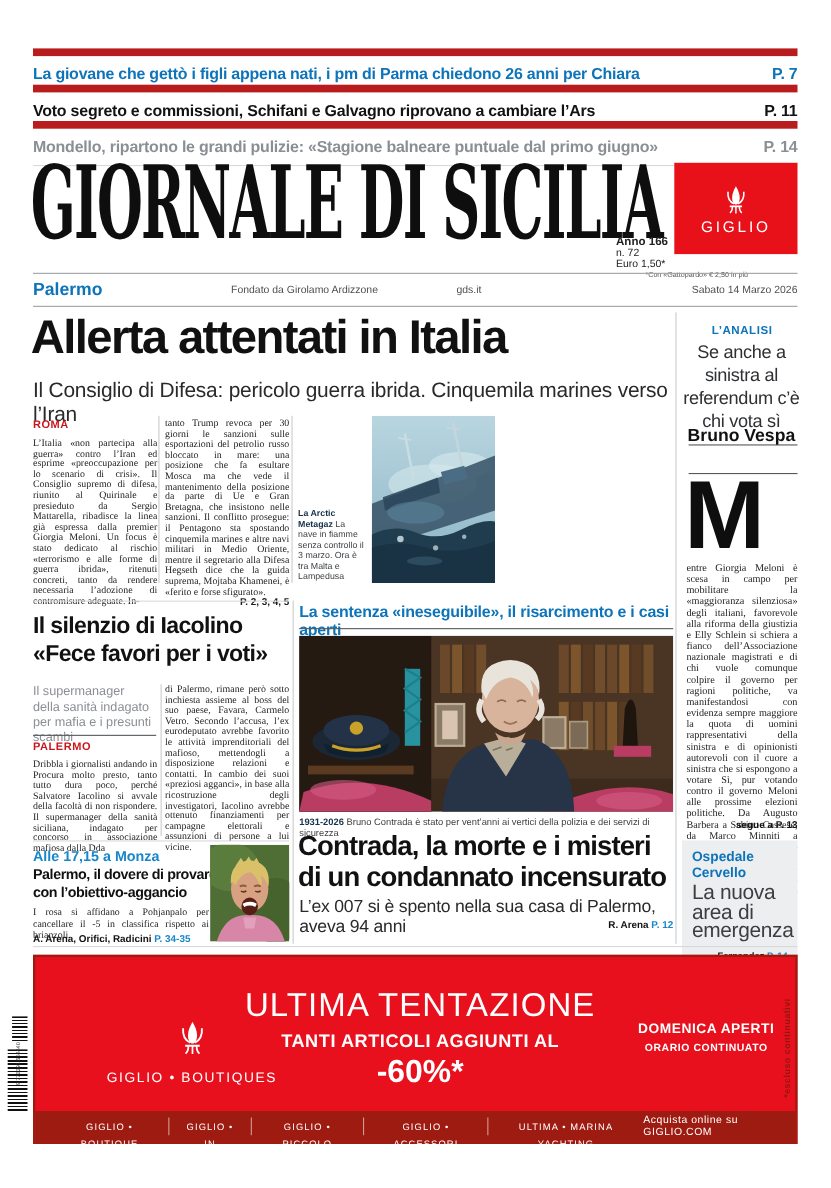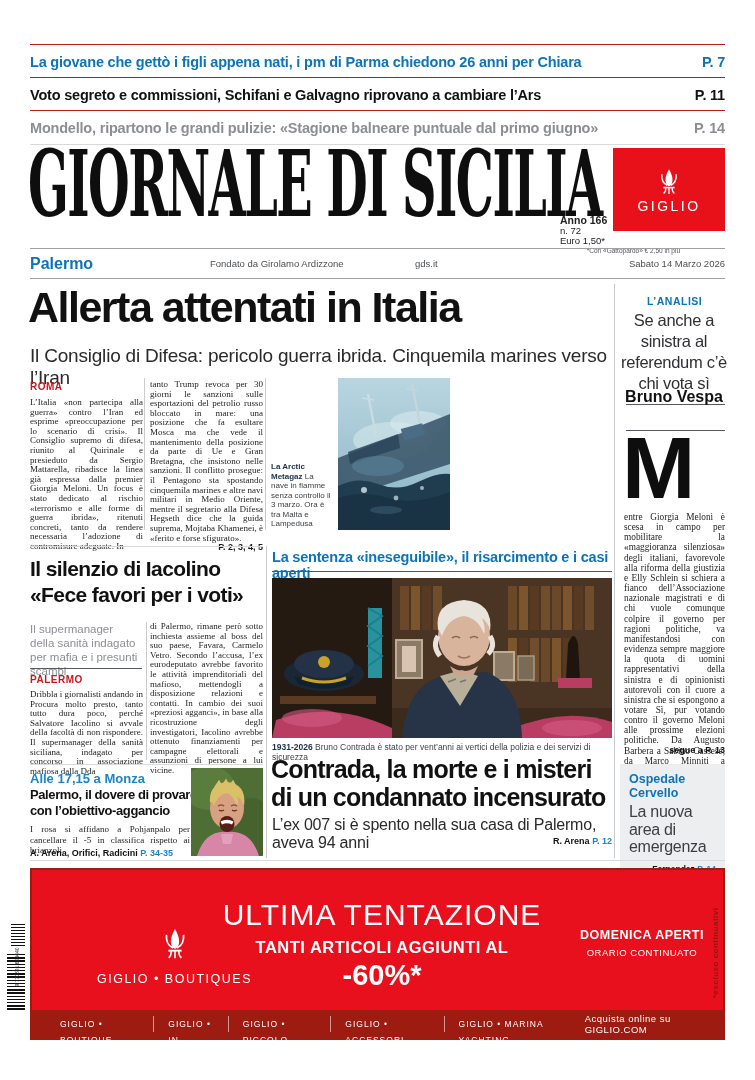--- a/index.html
+++ b/index.html
@@ -3,21 +3,21 @@
 <meta charset="utf-8">
 <style>
   html,body{margin:0;padding:0;background:#fff;}
   #page{position:relative;width:755px;height:1080px;background:#fff;overflow:hidden;
         font-family:"Liberation Sans",sans-serif;color:#1d1d1f;}
   .abs{position:absolute;}
   .rule{position:absolute;background:#b7babd;height:1px;}
   .vrule{position:absolute;background:#c9ccce;width:1px;}
 
   
-  .teaser{position:absolute;left:30px;width:695px;height:33px;border-top:1px solid #b91c1c;
+  .teaser{position:absolute;left:30px;width:695px;height:33px;border-top:7px solid #b91c1c;
           display:flex;align-items:center;justify-content:space-between;font-weight:bold;font-size:14.5px;letter-spacing:-0.2px;}
   .teaser .pg{font-weight:bold;text-align:center;}
   .t-blue{color:#0d74ba;} .t-black{color:#121212;} .t-gray{color:#8b8e93;}
 
   
   .masthead{position:absolute;left:28px;top:138px;font-family:"DejaVu Serif",serif;font-weight:bold;
             font-size:92px;line-height:92px;letter-spacing:-3px;color:#0e0e0e;white-space:nowrap;
             transform:scaleX(0.52);transform-origin:left top;}
   .giglio-box{position:absolute;left:613px;top:148px;width:112px;height:83px;background:#e8111a;
               display:flex;flex-direction:column;align-items:center;justify-content:center;gap:0;}
@@ -90,38 +90,38 @@
   .sb-label{position:absolute;left:647px;top:295px;color:#0d74ba;font-weight:bold;font-size:10.5px;letter-spacing:0.5px;}
   .sb-hl{position:absolute;left:620px;top:310px;width:108px;text-align:center;font-size:16.5px;line-height:21px;color:#2e3033;letter-spacing:-0.3px;}
   .sb-rule1{left:626px;width:99px;top:404px;background:#55595d;}
   .sb-author{position:absolute;left:620px;top:388px;width:108px;text-align:center;font-weight:bold;font-size:16px;color:#111;}
   .sb-rule2{left:626px;width:99px;top:430px;background:#55595d;}
   .dropcap{position:absolute;left:622px;top:428px;font-size:88px;line-height:80px;font-weight:bold;color:#0e0e0e;letter-spacing:-2px;}
   .sb-body{position:absolute;left:624px;top:512px;width:101px;font-size:9.3px;line-height:10.15px;}
   .sb-more{position:absolute;left:624px;top:745px;width:101px;text-align:right;font-weight:bold;font-size:9px;color:#111;}
   .cervello{position:absolute;left:620px;top:764px;width:105px;height:118px;background:#eceef0;box-sizing:border-box;padding:8px 9px;}
   .cervello .k{color:#0d74ba;font-weight:bold;font-size:12.5px;}
-  .cervello .t{color:#3c3f42;font-size:16px;line-height:17.5px;margin-top:3px;letter-spacing:-0.3px;}
+  .cervello .t{color:#3c3f42;font-size:19px;line-height:17.5px;margin-top:3px;letter-spacing:-0.3px;}
   .cervello .by{position:absolute;right:9px;bottom:8px;font-size:8.5px;}
 
   
   .ad{position:absolute;left:30px;top:868px;width:695px;height:172px;background:#e8101c;border:2px solid #9e1b12;box-sizing:border-box;}
   .ad-brand{position:absolute;left:45px;top:55px;width:195px;text-align:center;color:#fff;}
   .ad-brand .n{font-size:12.5px;letter-spacing:1.5px;margin-top:5px;}
   .ad-center{position:absolute;left:170px;top:28px;width:360px;text-align:center;color:#fff;}
   .ad-center .l1{font-size:30px;letter-spacing:1px;font-weight:500;}
   .ad-center .l2{font-size:16.5px;font-weight:bold;letter-spacing:0.5px;margin-top:6px;}
   .ad-center .l3{font-size:29px;font-weight:bold;margin-top:2px;}
   .ad-right{position:absolute;left:530px;top:58px;width:160px;text-align:center;color:#fff;}
   .ad-right .r1{font-size:12.5px;font-weight:bold;letter-spacing:0.5px;}
-  .ad-right .r2{font-size:9.5px;font-weight:normal;letter-spacing:0.5px;margin-top:5px;}
+  .ad-right .r2{font-size:9.5px;font-weight:bold;letter-spacing:0.5px;margin-top:5px;}
   .ad-note{position:absolute;right:3px;top:18px;height:110px;writing-mode:vertical-rl;transform:rotate(180deg);
            font-size:8px;font-weight:bold;color:#8f1710;letter-spacing:0.5px;}
   .ad-strip{position:absolute;left:0;bottom:0;width:100%;height:28px;background:#9e1b12;display:flex;align-items:center;color:#fff;}
-  .ad-strip .item{font-size:8.5px;letter-spacing:1px;padding:0 14px;border-left:1px solid rgba(255,255,255,0.55);height:16px;line-height:16px;}
+  .ad-strip .item{font-size:8.5px;letter-spacing:1px;padding:0 14px;border-left:1px solid rgba(255,255,255,0.55);height:16px;line-height:16px;text-align:center;}
   .ad-strip .item:first-child{border-left:none;padding-left:28px;}
   .ad-strip .cta{margin-left:auto;font-size:9.5px;padding-right:16px;letter-spacing:0.5px;}
 
   
   .barcode{position:absolute;left:5px;top:924px;width:22px;height:90px;}
   .bc-bars1{position:absolute;left:6px;top:0;width:14px;height:24px;
             background:repeating-linear-gradient(180deg,#111 0 1.2px,#fff 1.2px 3px);}
   .bc-bars2{position:absolute;left:2px;top:30px;width:18px;height:56px;
             background:repeating-linear-gradient(180deg,#111 0 1.4px,#fff 1.4px 3.2px);}
   .bc-num{position:absolute;left:-28px;top:40px;width:80px;transform:rotate(-90deg);font-size:5px;color:#333;text-align:center;}
@@ -363,21 +363,21 @@
     <div class="ad-right">
       <div class="r1">DOMENICA APERTI</div>
       <div class="r2">ORARIO CONTINUATO</div>
     </div>
     <div class="ad-note">*escluso continuativi</div>
     <div class="ad-strip">
       <span class="item">GIGLIO • BOUTIQUE</span>
       <span class="item">GIGLIO • IN</span>
       <span class="item">GIGLIO • PICCOLO</span>
       <span class="item">GIGLIO • ACCESSORI</span>
-      <span class="item">GIGLIO • MARINA YACHTING</span>
+      <span class="item">ULTIMA • MARINA YACHTING</span>
       <span class="cta">Acquista online su GIGLIO.COM</span>
     </div>
   </div>
 
   <div class="barcode">
     <div class="bc-bars1"></div>
     <div class="bc-bars2"></div>
     <div class="bc-num">9 770391 604440</div>
   </div>
 

